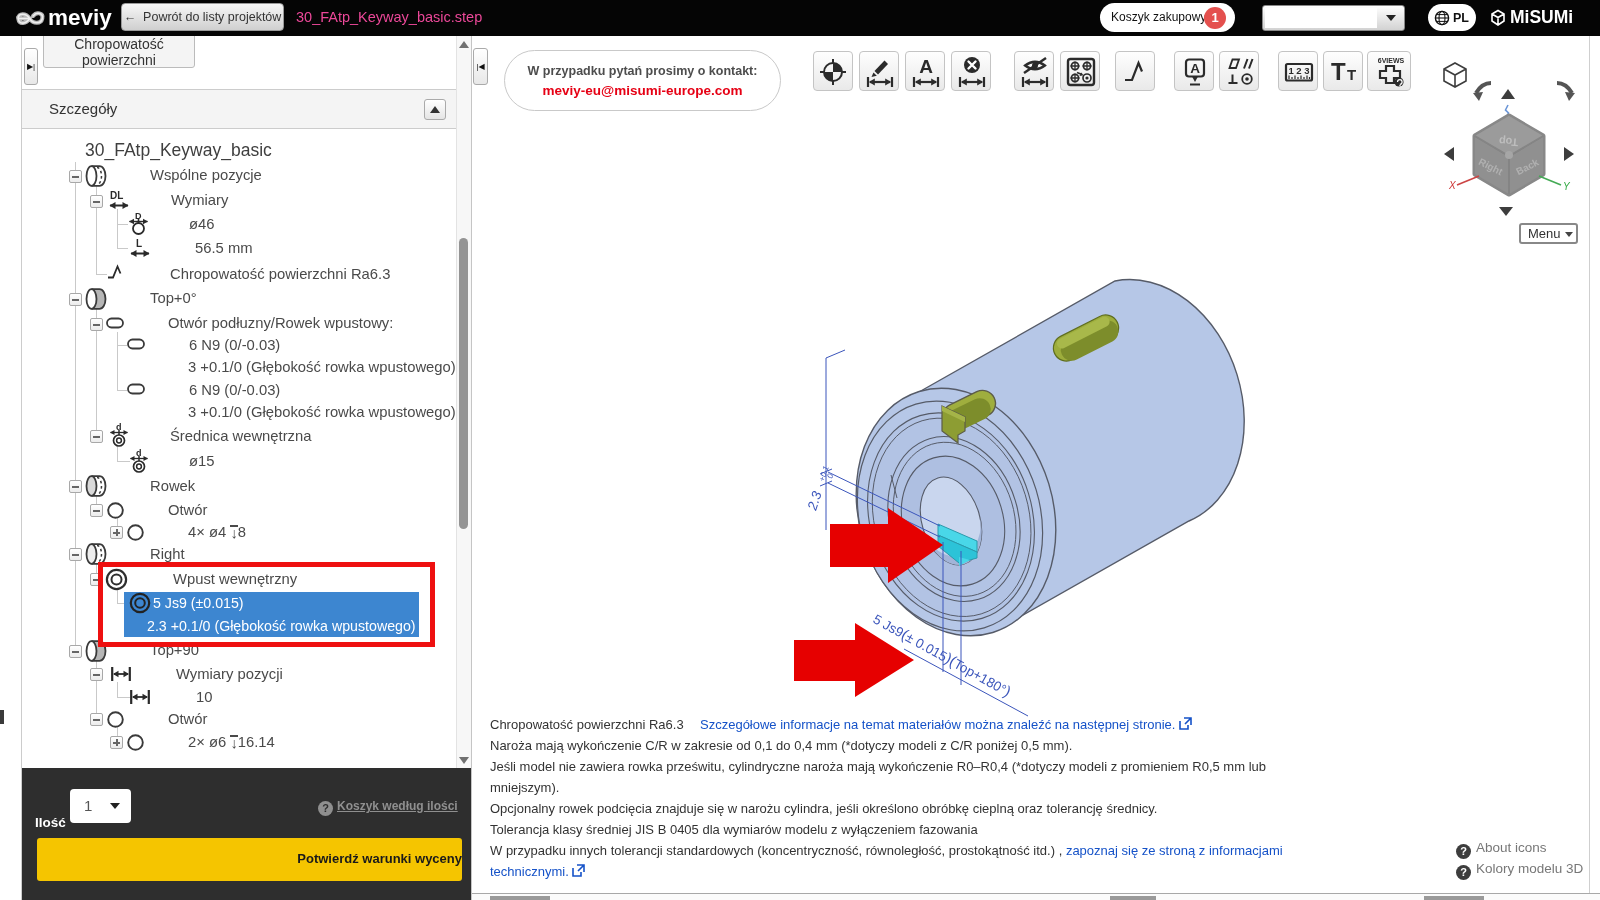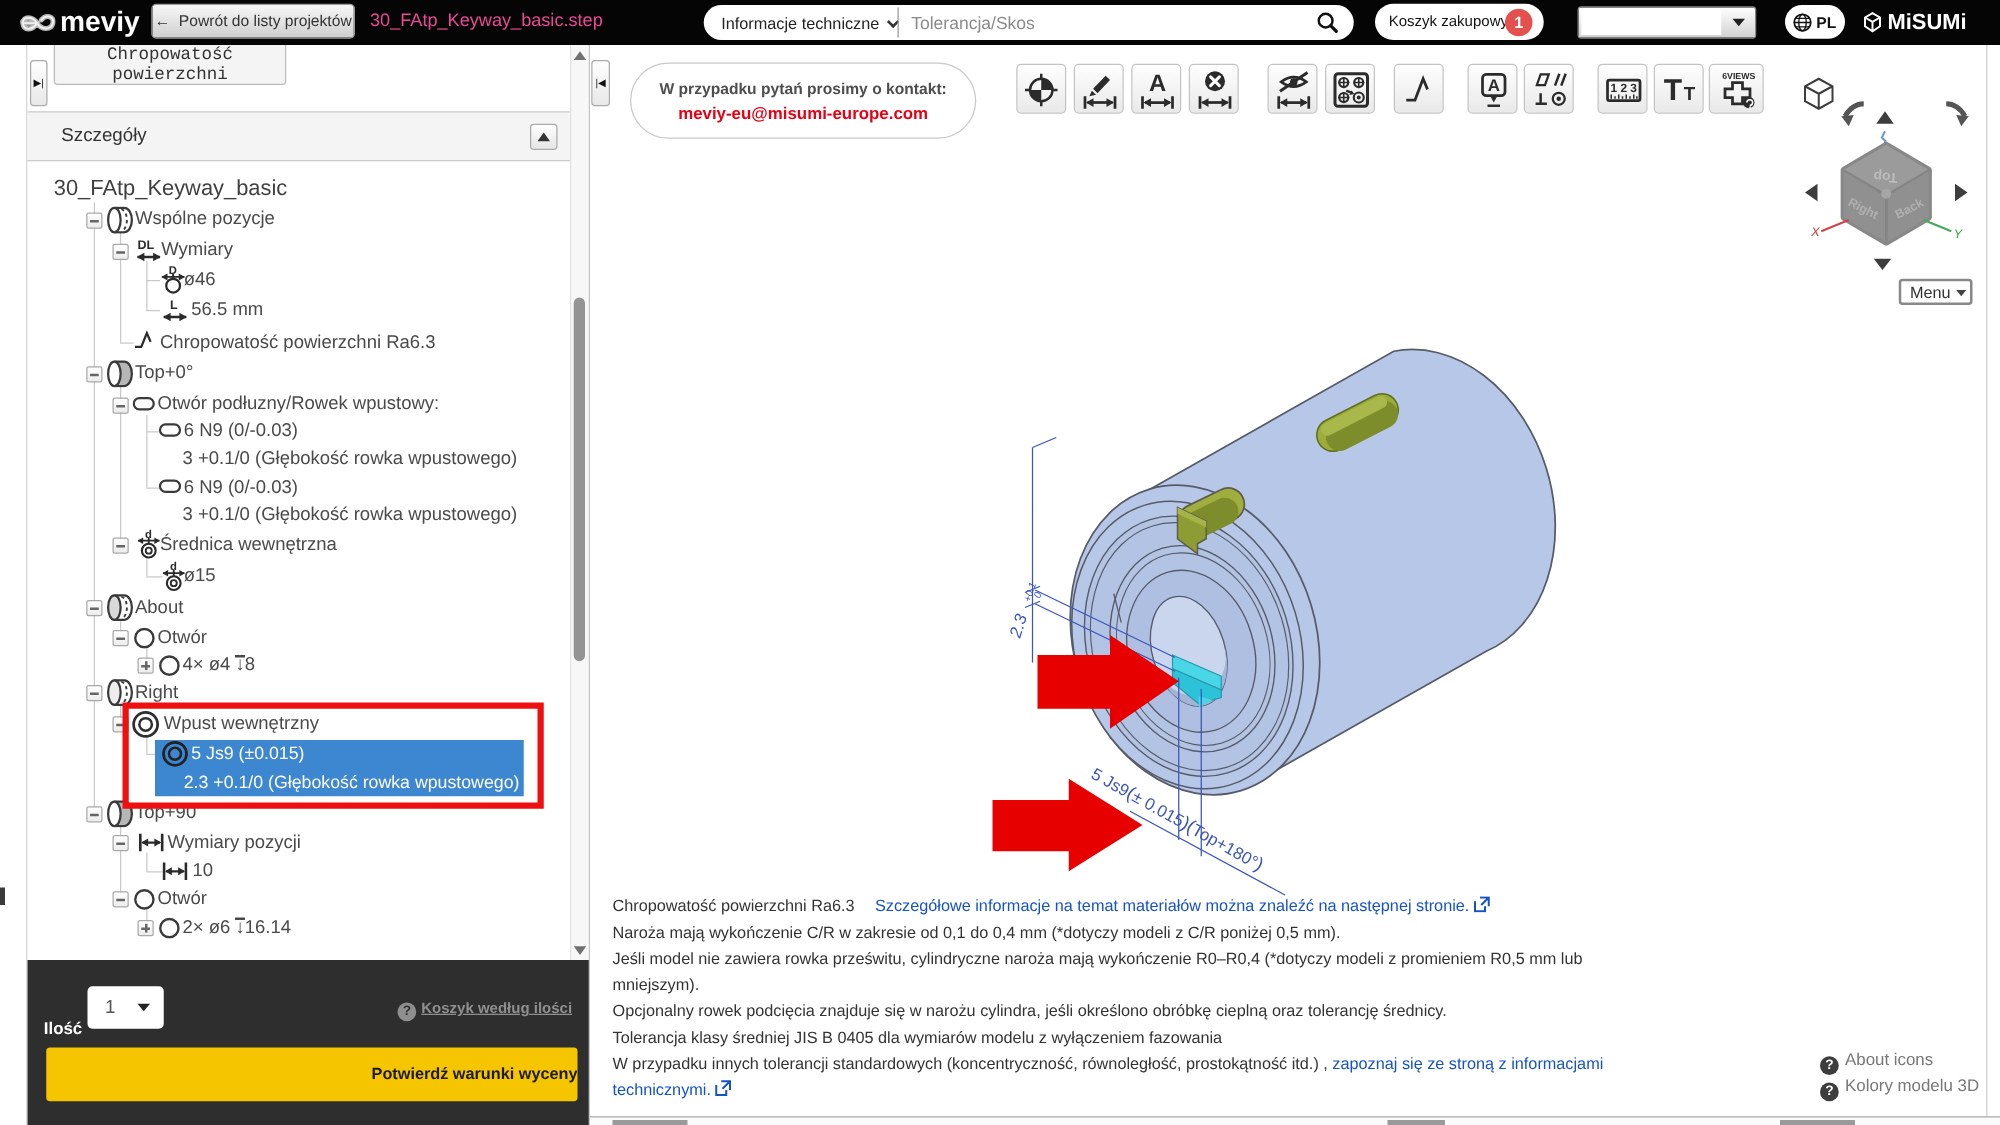--- a/index.html
+++ b/index.html
@@ -34,22 +34,22 @@
 #misumi { position:absolute; left:1510px; top:7px; color:#fff; font-size:17.5px; font-weight:bold; font-stretch:condensed; }
 
 
 #gutter { position:absolute; left:0; top:36px; width:22px; height:864px; background:#fff; border-right:1px solid #ccc; }
 #side { position:absolute; left:22px; top:36px; width:434px; height:864px; background:#fff; }
 #sb-track { position:absolute; left:456px; top:36px; width:15px; height:732px; background:#f7f7f7; border-left:1px solid #e3e3e3; }
 #sb-thumb { position:absolute; left:458.5px; top:238px; width:9px; height:291px; background:#949494; border-radius:5px; }
 #vdiv { position:absolute; left:471px; top:36px; width:1px; height:864px; background:#c5c5c5; }
 .arr-up { width:0; height:0; border-left:5px solid transparent; border-right:5px solid transparent; border-bottom:7px solid #707070; }
 .arr-dn { width:0; height:0; border-left:5px solid transparent; border-right:5px solid transparent; border-top:7px solid #707070; }
-#chrobtn { position:absolute; left:43px; top:28px; width:186px; height:40px; background:#f4f4f4;
-  border:1px solid #bbb; border-radius:3px;font-family:Liberation Mono, monospace; }
+#chrobtn { position:absolute; left:43px; top:28px; width:152px; height:40px; background:#f4f4f4;
+  border:1px solid #bbb; border-radius:3px; }
 #chrobtn span { position:absolute; left:0; top:7px; width:100%; text-align:center; font-size:14px; color:#333; }
 #minibtn1 { position:absolute; left:24px; top:48px; width:14px; height:37px; background:linear-gradient(#fff,#e8e8e8);
   border:1px solid #aaa; border-radius:3px; font-size:8px; color:#111; text-align:center; line-height:35px; }
 #szcz { position:absolute; left:22px; top:89px; width:434px; height:40px; background:#f4f4f4;
   border-top:1px solid #ccc; border-bottom:1px solid #ccc; }
 #szcz .t { position:absolute; left:27px; top:10px; font-size:15px; color:#333; }
 #szcz .btn { position:absolute; left:402px; top:9px; width:22px; height:21px; background:linear-gradient(#fff,#e5e5e5);
   border:1px solid #aaa; border-radius:3px; }
 #szcz .btn .arr-up { position:absolute; left:5px; top:6px; border-bottom-color:#333; }
 
@@ -61,21 +61,21 @@
 #sfoot .qty .car { position:absolute; left:40px; top:14px; width:0; height:0; border-left:5px solid transparent;
   border-right:5px solid transparent; border-top:6px solid #222; }
 #cennik { position:absolute; left:296px; top:31px; color:#8f8f8f; font-size:12px; white-space:nowrap; font-weight:bold; }
 #cennik .q { display:inline-block; width:15px; height:15px; border-radius:8px; background:#8f8f8f; color:#2e2e2e;
   font-size:11px; font-weight:bold; text-align:center; line-height:15px; margin-right:4px; vertical-align:-2px; }
 #cennik u { text-decoration:underline; }
 #ybtn { position:absolute; left:15px; top:70px; width:425px; height:43px; background:#f5c500; border-radius:3px; }
 #ybtn span { position:absolute; left:0; top:13px; width:100%; text-align:right; font-size:13px; font-weight:bold; color:#1a1a1a; }
 
 
-.trow { position:absolute; font-size:14.8px; color:#4a4a4a; white-space:nowrap; }
+.trow { position:absolute; font-size:14.8px; color:#4a4a4a; white-space:nowrap;margin-left:42px; }
 .tline { position:absolute; background:#c9c9c9; }
 .texp { position:absolute; width:13px; height:13px; background:linear-gradient(#fff,#ececec);
   border:1px solid #a8a8a8; border-radius:2px; }
 .texp i { position:absolute; left:2px; top:5px; width:7px; height:1.6px; background:#666; }
 .texp.plus b { position:absolute; left:5px; top:2px; width:1.6px; height:7px; background:#666; }
 .ticon { position:absolute; }
 .dep { display:inline-block; border-top:2px solid #4a4a4a; line-height:12px; height:14px; overflow:hidden; vertical-align:-2px; }
 #redbox { position:absolute; left:98px; top:562px; width:337px; height:85px; border:5px solid #ee1010; z-index:10; }
 #bluesel { position:absolute; left:124px; top:592px; width:295px; height:45px; background:#3d86d0; }
 .btxt { position:absolute; font-size:14.2px; color:#fff; white-space:nowrap; z-index:3; }
@@ -108,29 +108,20 @@
 <div id="stage">
 
 <div id="topbar">
   <svg id="logo-swirl" style="position:absolute;left:15px;top:8px" width="31" height="21" viewBox="0 0 34 24">
     <path d="M3,12 C3,5.5 12,5.5 16,12 C20,18.5 29,18.5 30.5,12 C32,5.5 24,4 20,9 M16,12 C12,18.5 4,19.5 3,12 Z" fill="none" stroke="#b9b9b9" stroke-width="4.6" stroke-linecap="round"></path>
     <path d="M3,12 C3,5.5 12,5.5 16,12 C20,18.5 29,18.5 30.5,12 C32,5.5 24,4 20,9 M16,12 C12,18.5 4,19.5 3,12 Z" fill="none" stroke="#efefef" stroke-width="1.8" stroke-linecap="round"></path>
   </svg>
   <div id="logo-txt">meviy</div>
   <div id="backbtn">←&nbsp; Powrót do listy projektów</div>
   <div id="fname">30_FAtp_Keyway_basic.step</div>
-  <div id="searchbar">
-    <span class="seg1">Informacje techniczne<span class="chev"></span></span>
-    <span class="divider"></span>
-    <span class="ph">Tolerancja/Skos</span>
-    <svg style="position:absolute;right:12px;top:5px" width="18" height="18" viewBox="0 0 18 18">
-      <circle cx="7.5" cy="7.5" r="5.5" fill="none" stroke="#111" stroke-width="2"></circle>
-      <line x1="11.5" y1="11.5" x2="16" y2="16" stroke="#111" stroke-width="2.6" stroke-linecap="round"></line>
-    </svg>
-  </div>
   <div id="cartbtn">
         <span class="t">Koszyk zakupowy</span>
         <span class="badge">1</span>
       </div>
   <div id="topsel">
         <span class="inner"></span>
         <span class="car"></span>
       </div>
   <div id="plpill">
     <svg style="position:absolute;left:6px;top:6px" width="16" height="16" viewBox="0 0 16 16">
@@ -295,21 +286,21 @@
   <div class="trow" style="left:147px;top:453px">ø15</div>
 
   <div class="texp" style="left:69px;top:480px">
         <i></i>
       </div>
   <svg class="ticon" style="left:85px;top:475px" width="22" height="22" viewBox="0 0 22 22">
     <path d="M6.5,1.2 L14.5,1.2 A 6,9.8 0 1 1 14.5,20.8 L6.5,20.8" fill="#fff" stroke="#3a3a3a" stroke-width="1.8"></path>
     <ellipse cx="6.5" cy="11" rx="5" ry="9.8" fill="#d9d9d9" stroke="#3a3a3a" stroke-width="1.8"></ellipse>
     <path d="M12,2.5 A 4.5,8.5 0 0 1 12,19.5" fill="none" stroke="#3a3a3a" stroke-width="1.5" stroke-dasharray="2.6,2.6"></path>
   </svg>
-  <div class="trow" style="left:108px;top:478px">About</div>
+  <div class="trow" style="left:108px;top:478px">Rowek</div>
 
   <div class="texp" style="left:90px;top:504px">
         <i></i>
       </div>
   <svg class="ticon" style="left:107px;top:502px" width="17" height="17" viewBox="0 0 17 17">
     <circle cx="8.5" cy="8.5" r="7.3" fill="#fff" stroke="#3a3a3a" stroke-width="1.9"></circle>
   </svg>
   <div class="trow" style="left:126px;top:502px">Otwór</div>
 
   <div class="texp plus" style="left:110px;top:526px">

